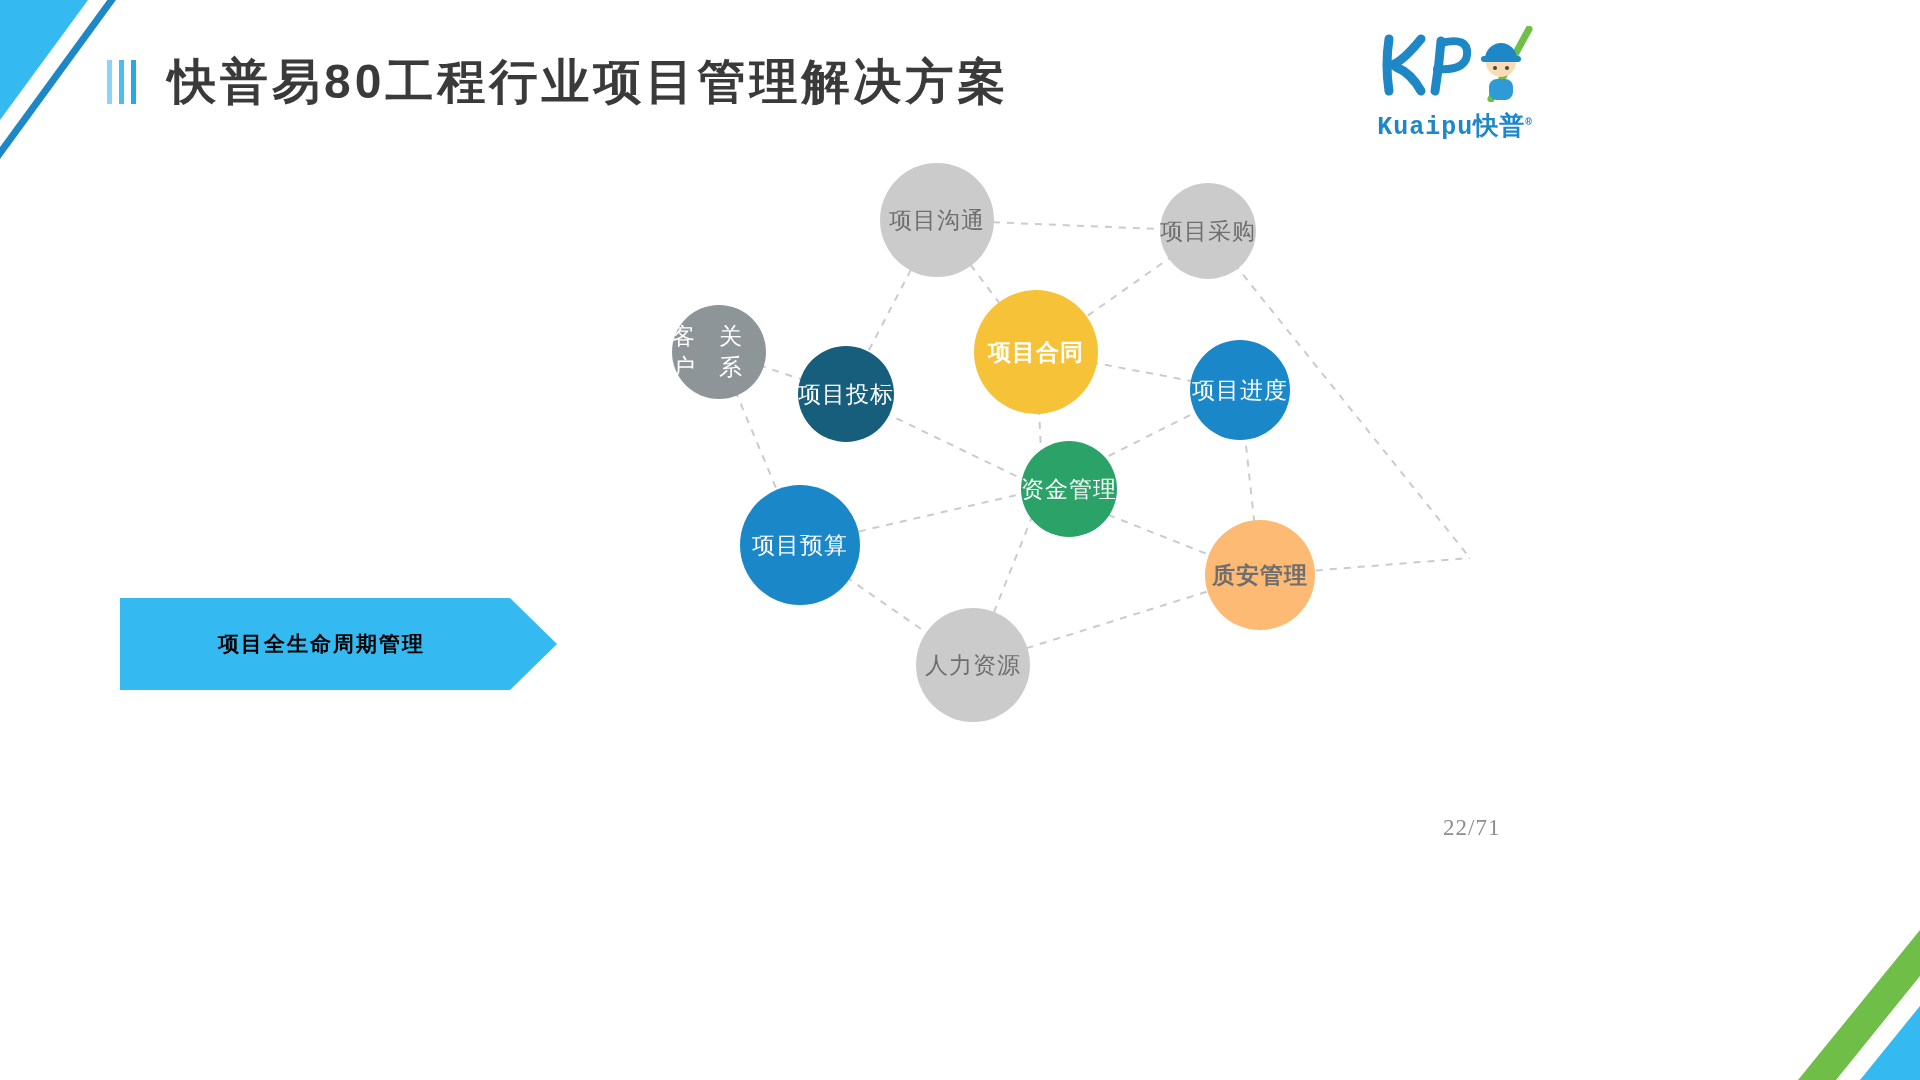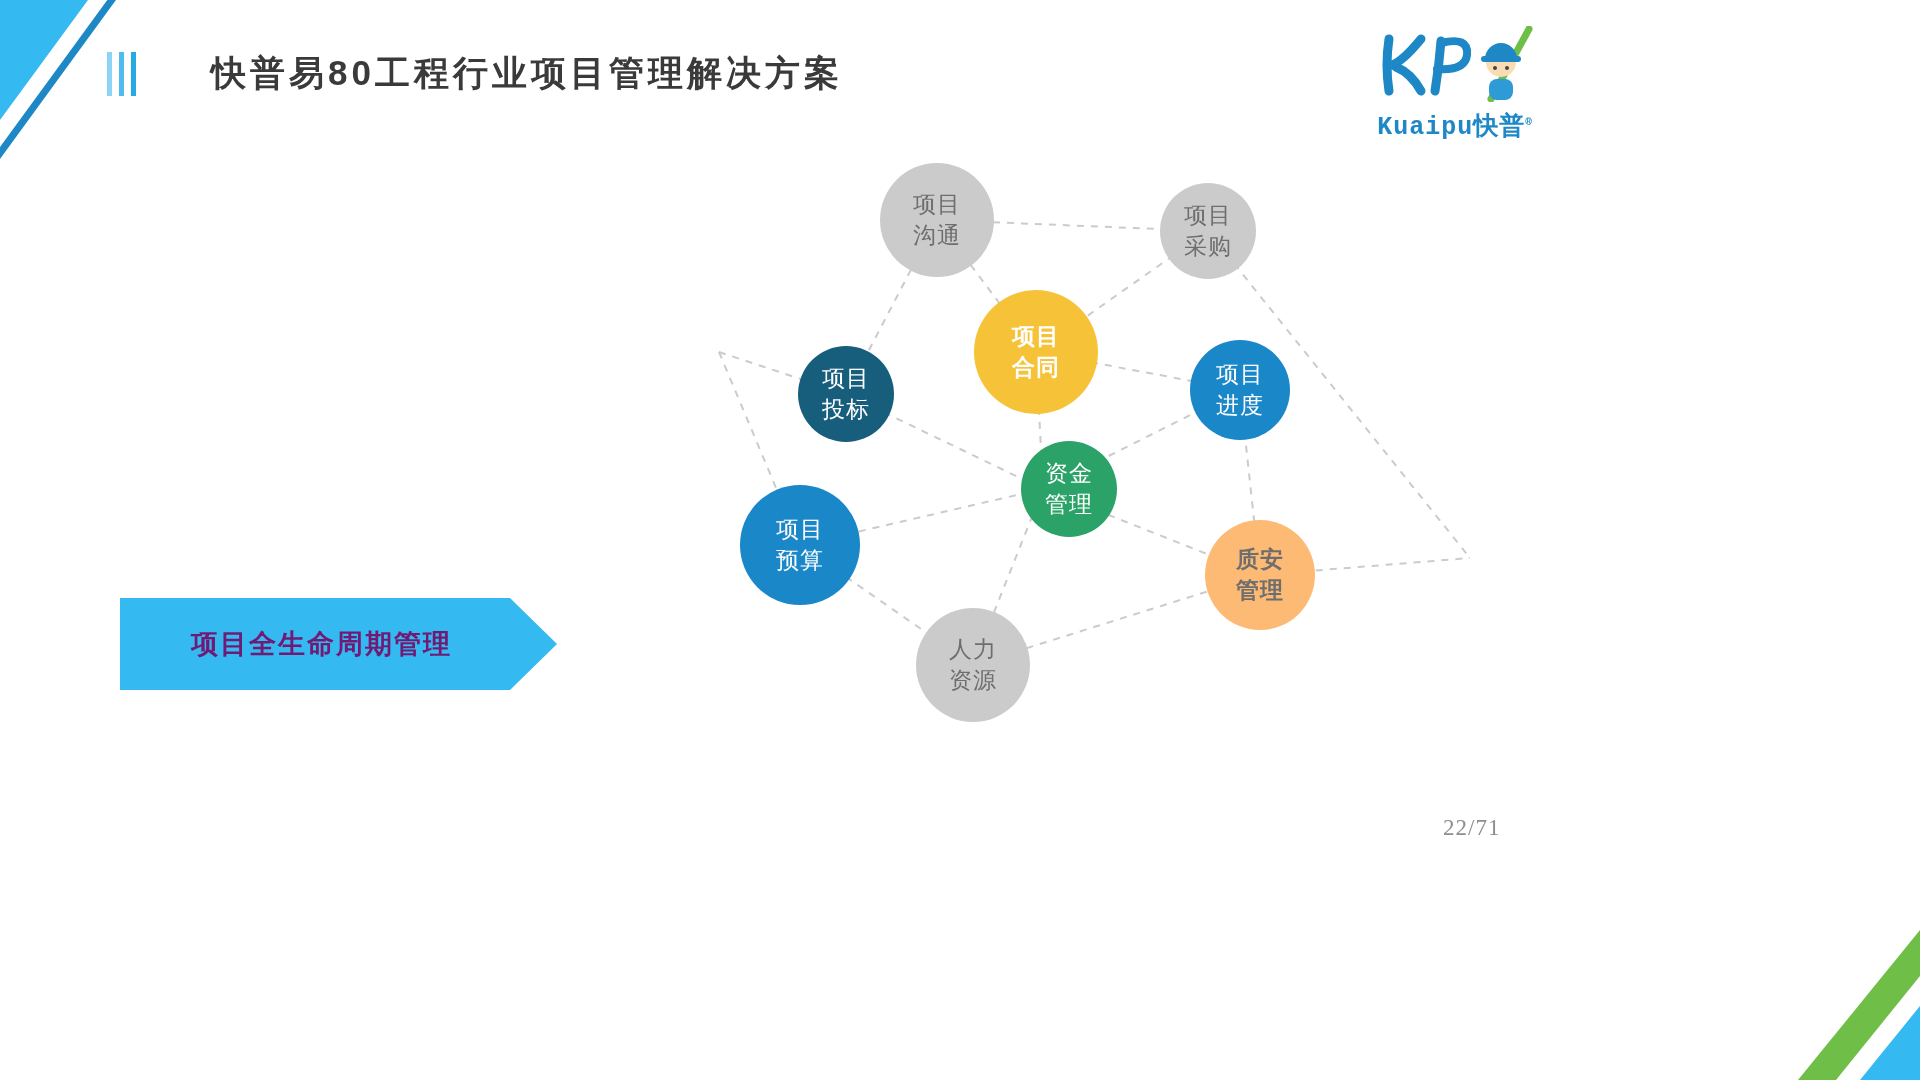--- a/index.html
+++ b/index.html
@@ -26,26 +26,25 @@
     display: flex;
     align-items: center;
     gap: 32px;
   }
   .bars { display: flex; gap: 7px; height: 44px; }
   .bars span { width: 5px; display: block; }
   .bar1 { background: #8BD4F5; }
   .bar2 { background: #4FBCEE; }
   .bar3 { background: #27A9E1; }
   .title {
-    font-size: 35px;
+    font-size: 48px;
     font-weight: bold;
     color: #3A3A3A;
     letter-spacing: 4px;
     white-space: nowrap;
-    margin-left: 43px;
   }
 
   
   .logo {
     position: absolute;
     left: 1372px;
     top: 26px;
     width: 166px;
     text-align: center;
     font-family: Liberation Mono, monospace;
@@ -81,37 +80,37 @@
     width: 437px;
     height: 92px;
     background: #35B9F1;
     clip-path: polygon(0 0, calc(100% - 47px) 0, 100% 50%, calc(100% - 47px) 100%, 0 100%);
     display: flex;
     align-items: center;
     justify-content: center;
     padding-right: 34px;
   }
   .banner span {
-    color: #701a75;
-    font-size: 27px;
+    color: #000000;
+    font-size: 21px;
     font-weight: bold;
     letter-spacing: 2px;
     white-space: nowrap;
   }
 
   
   .diagram { position: absolute; inset: 0; }
   .diagram svg { position: absolute; left: 0; top: 0; pointer-events: none; }
   #edges-svg line { stroke: #CBCBCB; stroke-width: 2; stroke-dasharray: 7 7; fill: none; }
   #nodes-layer { position: absolute; inset: 0; }
   .node {
     position: absolute;
     border-radius: 50%;
     display: flex;
-    flex-direction: column;
+    flex-direction: row;
     align-items: center;
     justify-content: center;
     font-size: 23px;
     line-height: 31px;
     letter-spacing: 1px;
   }
   .node.bold { font-weight: bold; }
 
   
   .page-number {
@@ -203,20 +202,24 @@
       </svg>
     <div id="nodes-layer">
         <div class="node" style="left: 880px; top: 163px; height: 114px; width: 114px; background: rgb(203, 203, 203); color: rgb(110, 110, 110);">
           <div>项目</div>
           <div>沟通</div>
         </div>
         <div class="node" style="left: 1160px; top: 183px; height: 96px; width: 96px; background: rgb(203, 203, 203); color: rgb(110, 110, 110);">
           <div>项目</div>
           <div>采购</div>
         </div>
+        <div class="node" style="left: 672px; top: 305px; height: 94px; width: 94px; background: rgb(142, 149, 152); color: rgb(255, 255, 255);">
+          <div>客户</div>
+          <div>关系</div>
+        </div>
         <div class="node" style="left: 798px; top: 346px; height: 96px; width: 96px; background: rgb(22, 94, 124); color: rgb(255, 255, 255);">
           <div>项目</div>
           <div>投标</div>
         </div>
         <div class="node bold" style="left: 974px; top: 290px; height: 124px; width: 124px; background: rgb(246, 194, 56); color: rgb(255, 255, 255);">
           <div>项目</div>
           <div>合同</div>
         </div>
         <div class="node" style="left: 1190px; top: 340px; height: 100px; width: 100px; background: rgb(25, 135, 200); color: rgb(255, 255, 255);">
           <div>项目</div>

